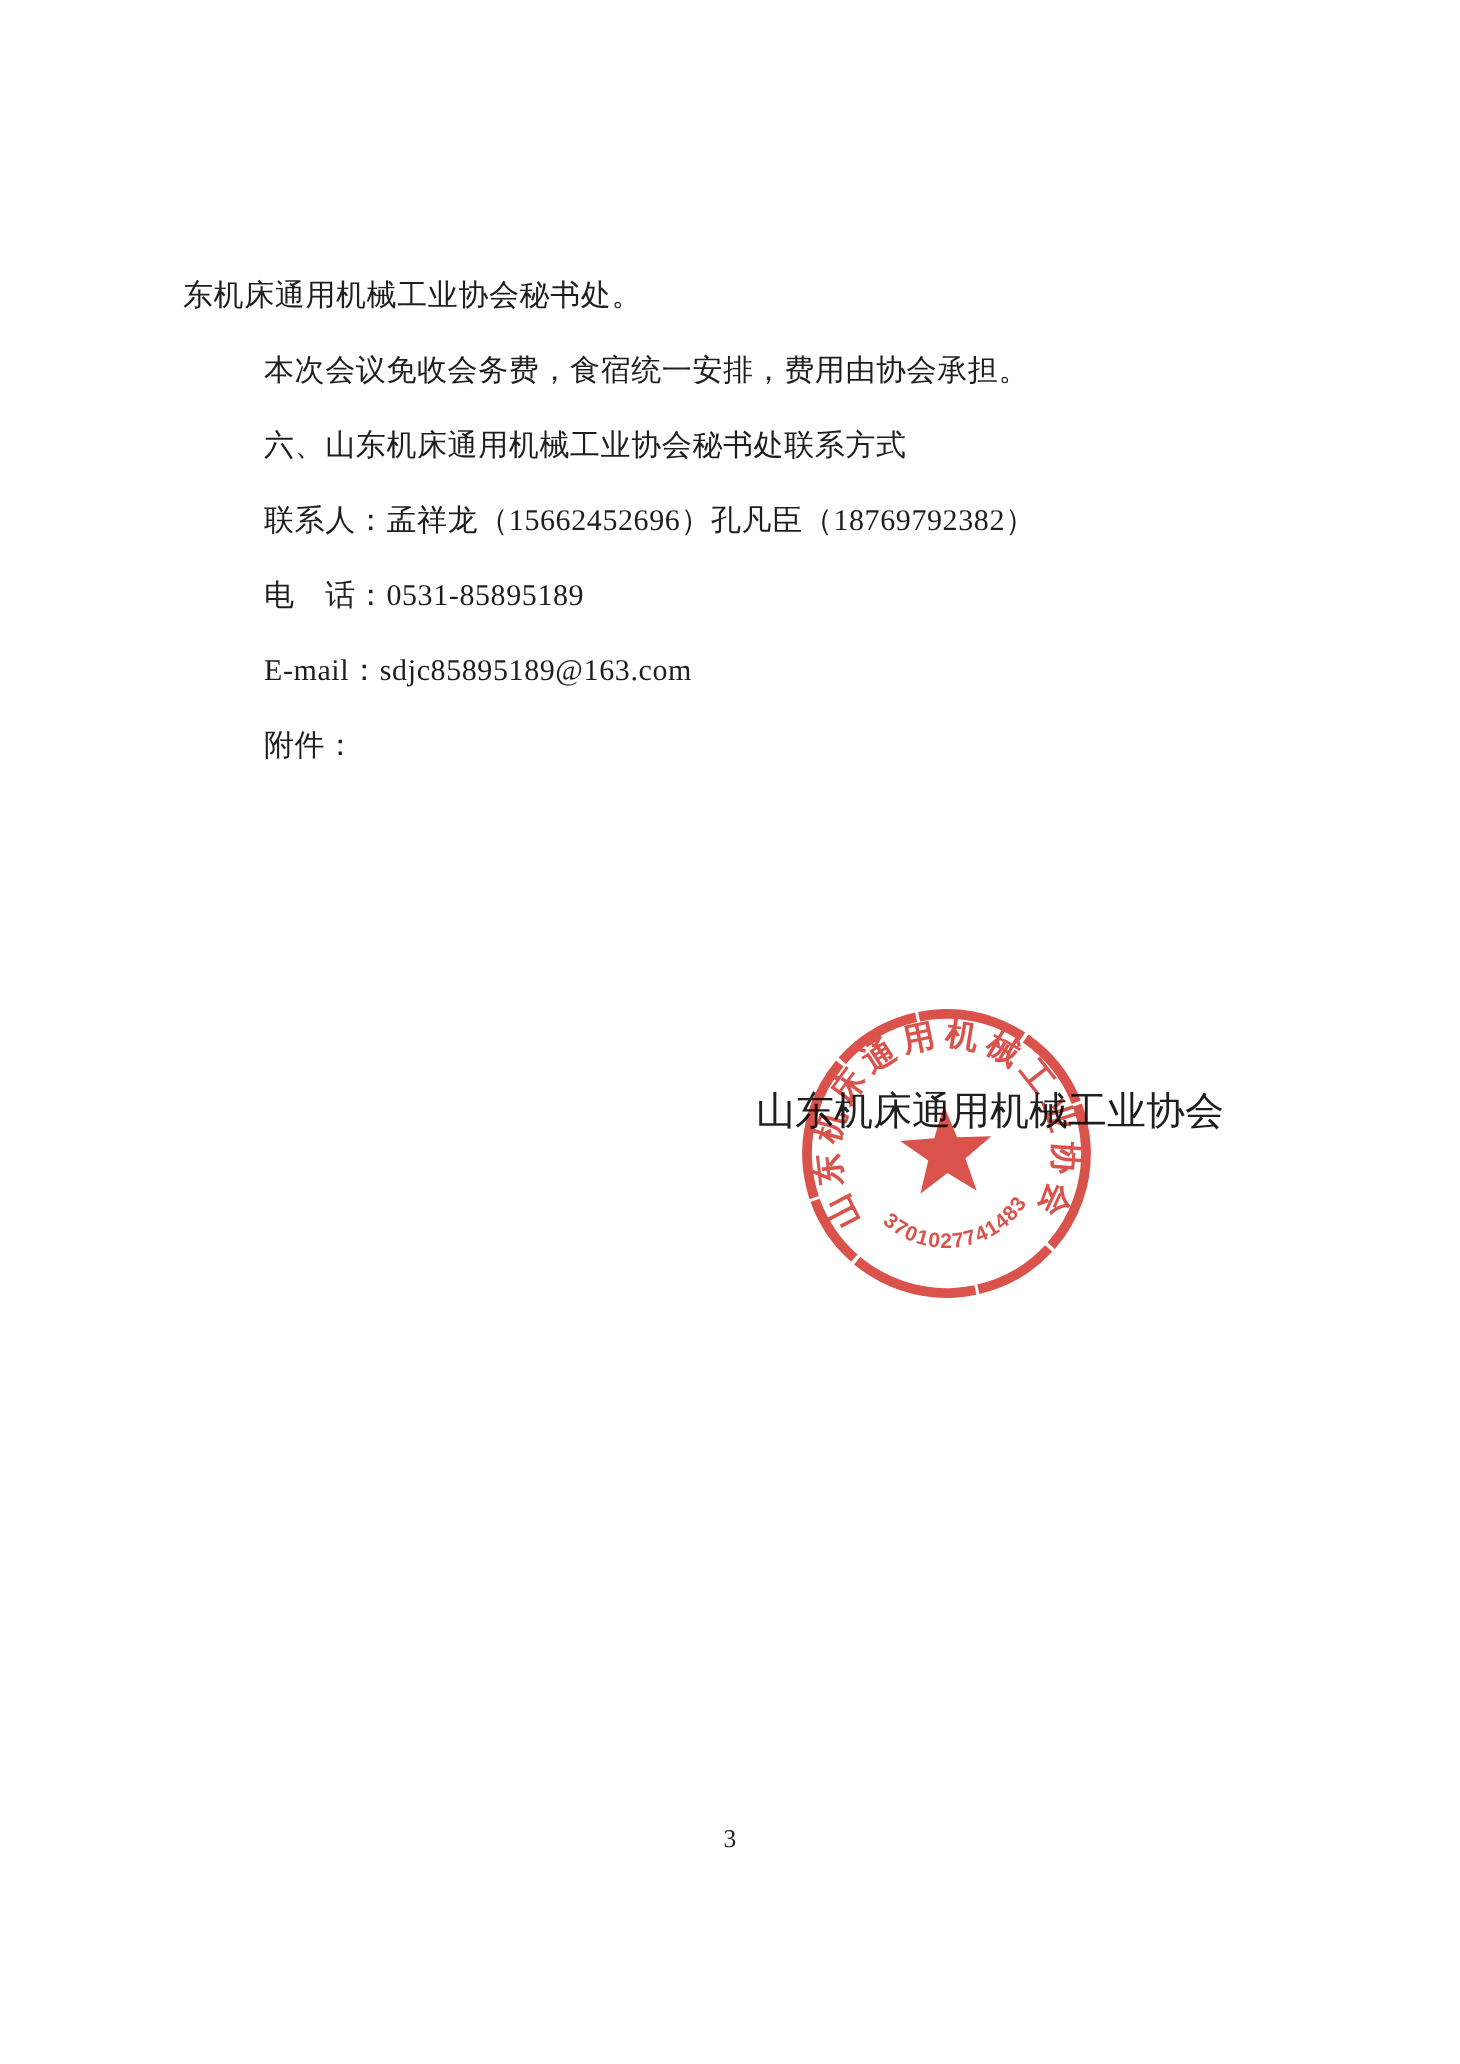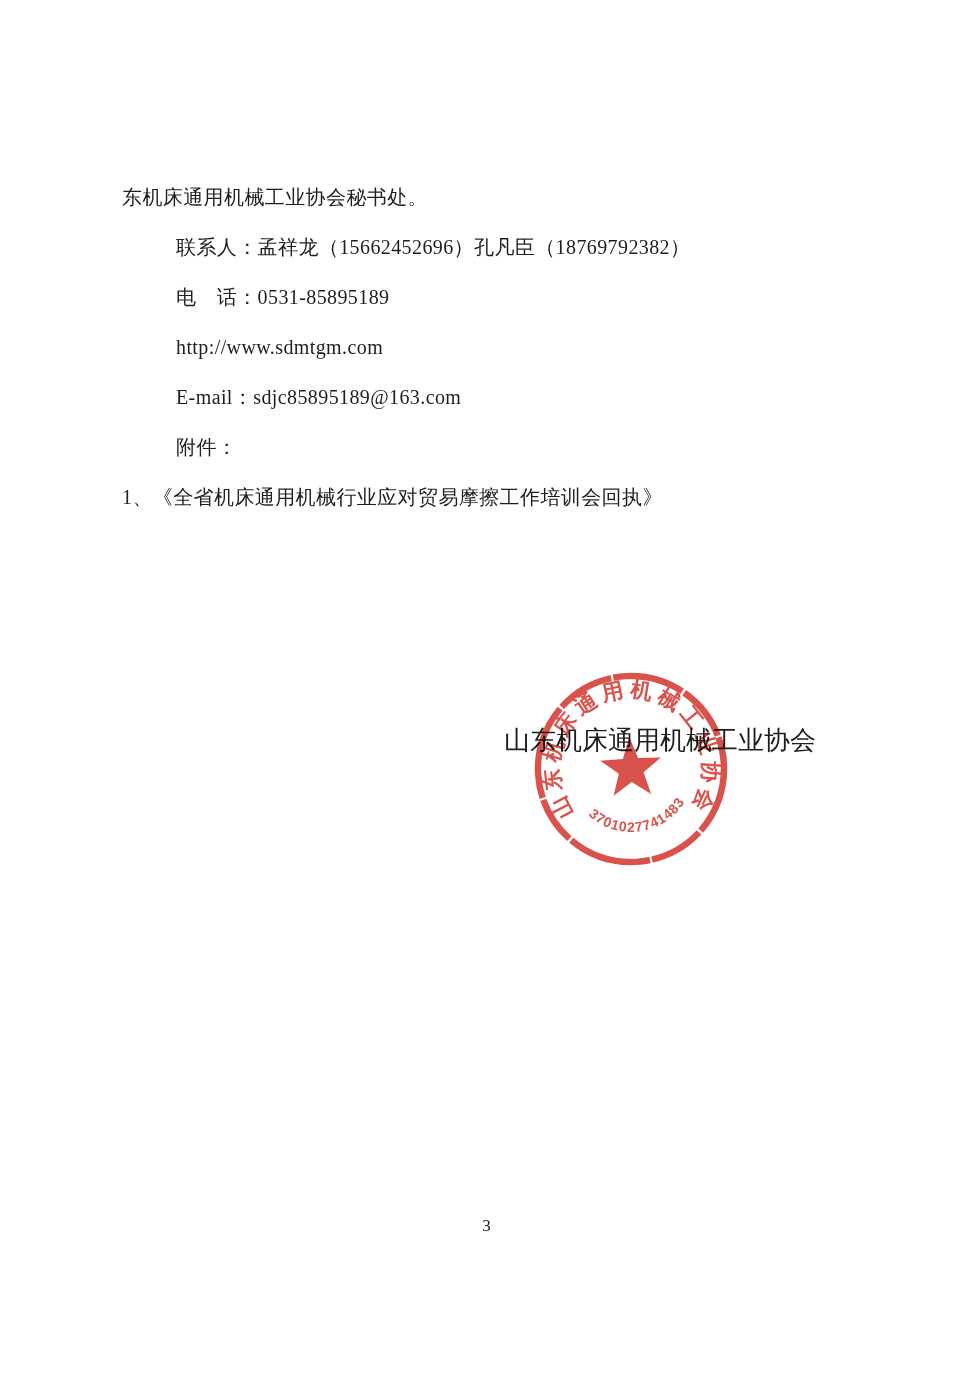--- a/index.html
+++ b/index.html
@@ -60,26 +60,26 @@
     color: #222222;
   }
 </style>
 </head>
 <body style="color: rgb(30, 30, 30);">
 
 <div class="page">
 
   <div class="content">
     <div class="doc-line">东机床通用机械工业协会秘书处。</div>
+    <div class="doc-line indent">本次会议免收会务费，食宿统一安排，费用由协会承担。</div>
+    <div class="doc-line indent">六、山东机床通用机械工业协会秘书处联系方式</div>
     <div class="doc-line indent">联系人：孟祥龙（15662452696）孔凡臣（18769792382）</div>
     <div class="doc-line indent">电　话：0531-85895189</div>
-    <div class="doc-line indent">http://www.sdmtgm.com</div>
     <div class="doc-line indent">E-mail：sdjc85895189@163.com</div>
     <div class="doc-line indent">附件：</div>
-    <div class="doc-line">1、《全省机床通用机械行业应对贸易摩擦工作培训会回执》</div>
   </div>
 
   <div class="signature">
     <div>山东机床通用机械工业协会</div>
   </div>
 
   <svg class="stamp" viewBox="0 0 200 200" xmlns="http://www.w3.org/2000/svg">
     <defs>
       <path id="ring-text-arc" d="M 43.3,144.3 A 72,72 0 1 1 156.7,144.3" fill="none"></path>
       <path id="serial-arc" d="M 48.4,136.1 A 63,63 0 0 0 151.6,136.1" fill="none"></path>

